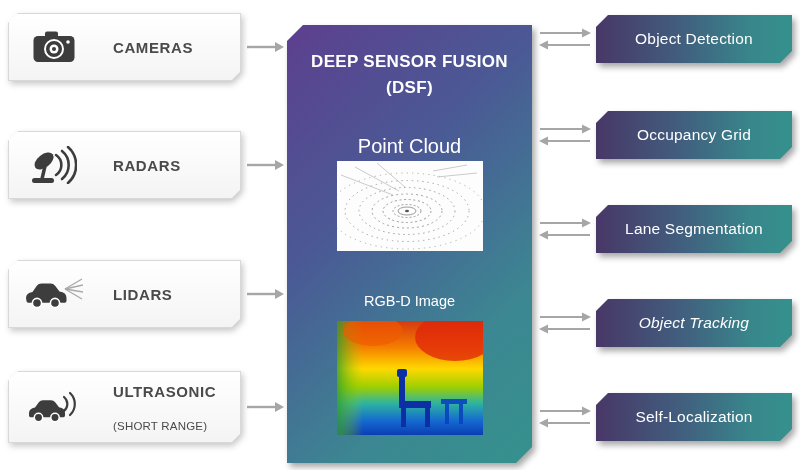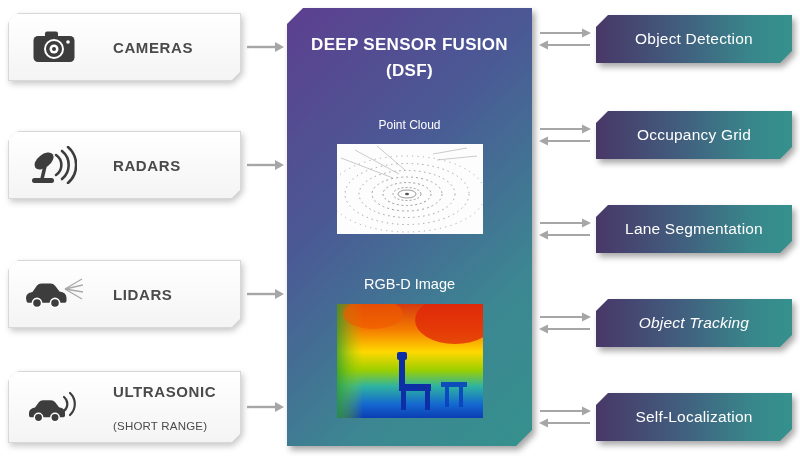--- a/index.html
+++ b/index.html
@@ -38,24 +38,25 @@
   .a-out-3 { left:538px; top:216px; }
   .a-out-4 { left:538px; top:310px; }
   .a-out-5 { left:538px; top:404px; }
 
   
   .center-wrap { left:287px; top:8px; width:245px; height:438px; }
   .dsf-panel {
     position:relative; width:100%; height:100%;
     clip-path:polygon(16px 0, 100% 0, 100% calc(100% - 16px), calc(100% - 16px) 100%, 0 100%, 0 16px);
     background:linear-gradient(136deg, #5d3f8f 0%, #4a5a95 38%, #3c8792 74%, #35918d 100%);
+    margin-top:17px;
   }
   .dsf-title { position:absolute; top:24px; left:0; right:0; text-align:center;
     color:#ffffff; font-weight:bold; font-size:17px; line-height:1.55; letter-spacing:0.3px; }
-  .pc-label  { position:absolute; top:110px; left:0; right:0; text-align:center; color:#ffffff; font-size:12px; }
+  .pc-label  { position:absolute; top:110px; left:0; right:0; text-align:center; color:#ffffff; font-size:20px; }
   .pc-img    { position:absolute; top:136px; left:50%; transform:translateX(-50%); width:146px; height:90px; }
   .rgbd-label{ position:absolute; top:268px; left:0; right:0; text-align:center; color:#ffffff; font-size:14.5px; }
   .rgbd-img  { position:absolute; top:296px; left:50%; transform:translateX(-50%); width:146px; height:114px; }
 
   
   .output-box {
     width:100%; height:100%;
     clip-path:polygon(12px 0, 100% 0, 100% calc(100% - 12px), calc(100% - 12px) 100%, 0 100%, 0 12px);
     background:linear-gradient(90deg, #483767 0%, #41607f 45%, #38878b 80%, #35918d 100%);
     display:flex; align-items:center; justify-content:center;

